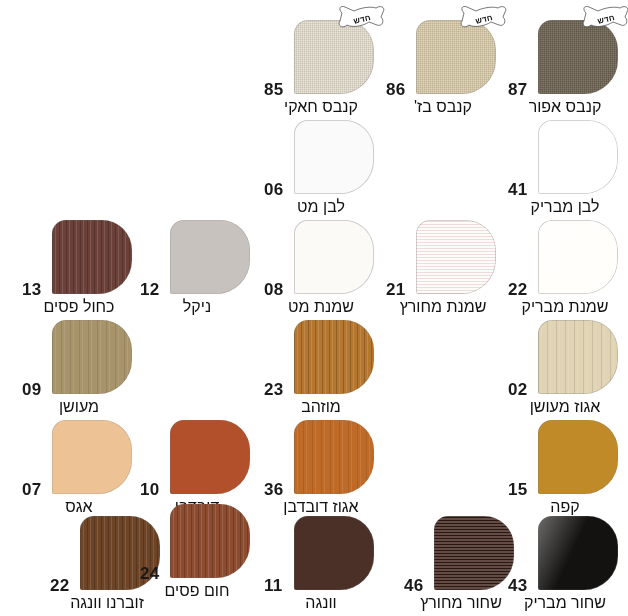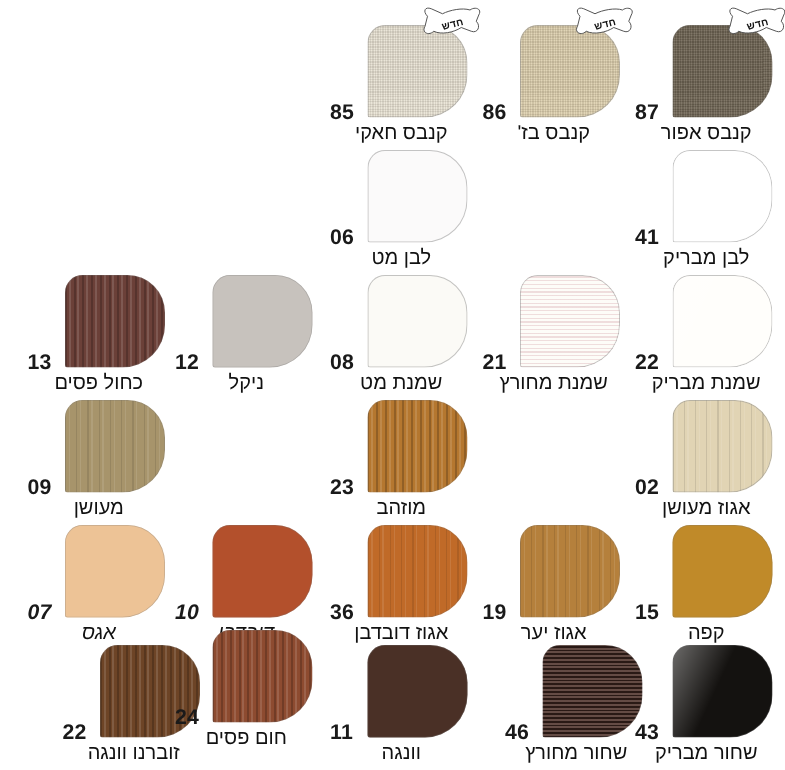--- a/index.html
+++ b/index.html
@@ -150,40 +150,35 @@
     <div class="cell" style="left: 262px; top: 318px;">
       <div class="chip" style="background: repeating-linear-gradient(90deg, rgba(0, 0, 0, 0.2) 0px, rgba(0, 0, 0, 0.2) 1.5px, rgba(0, 0, 0, 0) 1.5px, rgba(0, 0, 0, 0) 3px, rgba(255, 255, 255, 0.13) 3px, rgba(255, 255, 255, 0.13) 4.5px, rgba(0, 0, 0, 0) 4.5px, rgba(0, 0, 0, 0) 7px), rgb(181, 119, 47);"></div>
       <div class="num">23</div>
       <div class="name">מוזהב</div>
     </div>
     <div class="cell" style="left: 506px; top: 318px;">
       <div class="chip light" style="background: repeating-linear-gradient(90deg, rgba(0, 0, 0, 0.1) 0px, rgba(0, 0, 0, 0.1) 1px, rgba(0, 0, 0, 0) 1px, rgba(0, 0, 0, 0) 3px, rgba(255, 255, 255, 0.1) 3px, rgba(255, 255, 255, 0.1) 4px, rgba(0, 0, 0, 0) 4px, rgba(0, 0, 0, 0) 9px), rgb(225, 212, 180);"></div>
       <div class="num">02</div>
       <div class="name">אגוז מעושן</div>
     </div>
-    <div class="cell" style="left: 20px; top: 418px; font-style: italic;">
+    <div class="cell" style="left: 20px; top: 418px;">
       <div class="chip" style="background: rgb(237, 195, 150);"></div>
       <div class="num">07</div>
       <div class="name">אגס</div>
     </div>
-    <div class="cell" style="left: 138px; top: 418px; font-style: italic;">
+    <div class="cell" style="left: 138px; top: 418px;">
       <div class="chip" style="background: rgb(179, 80, 44);"></div>
       <div class="num">10</div>
       <div class="name">דובדבן</div>
     </div>
     <div class="cell" style="left: 262px; top: 418px;">
       <div class="chip" style="background: repeating-linear-gradient(90deg, rgba(0, 0, 0, 0.1) 0px, rgba(0, 0, 0, 0.1) 1px, rgba(0, 0, 0, 0) 1px, rgba(0, 0, 0, 0) 3px, rgba(255, 255, 255, 0.1) 3px, rgba(255, 255, 255, 0.1) 4px, rgba(0, 0, 0, 0) 4px, rgba(0, 0, 0, 0) 9px), rgb(192, 106, 40);"></div>
       <div class="num">36</div>
       <div class="name">אגוז דובדבן</div>
     </div>
-    <div class="cell" style="left: 384px; top: 418px;">
-      <div class="chip" style="background: repeating-linear-gradient(90deg, rgba(0, 0, 0, 0.1) 0px, rgba(0, 0, 0, 0.1) 1px, rgba(0, 0, 0, 0) 1px, rgba(0, 0, 0, 0) 3px, rgba(255, 255, 255, 0.1) 3px, rgba(255, 255, 255, 0.1) 4px, rgba(0, 0, 0, 0) 4px, rgba(0, 0, 0, 0) 9px), rgb(181, 128, 60);"></div>
-      <div class="num">19</div>
-      <div class="name">אגוז יער</div>
-    </div>
     <div class="cell" style="left: 506px; top: 418px;">
       <div class="chip" style="background: rgb(192, 138, 41);"></div>
       <div class="num">15</div>
       <div class="name">קפה</div>
     </div>
     <div class="cell" style="left: 20px; top: 514px; margin-left: 28px;">
       <div class="chip" style="background: repeating-linear-gradient(90deg, rgba(0, 0, 0, 0.2) 0px, rgba(0, 0, 0, 0.2) 1.5px, rgba(0, 0, 0, 0) 1.5px, rgba(0, 0, 0, 0) 3px, rgba(255, 255, 255, 0.13) 3px, rgba(255, 255, 255, 0.13) 4.5px, rgba(0, 0, 0, 0) 4.5px, rgba(0, 0, 0, 0) 7px), rgb(109, 68, 38);"></div>
       <div class="num">22</div>
       <div class="name">זוברנו וונגה</div>
     </div>

